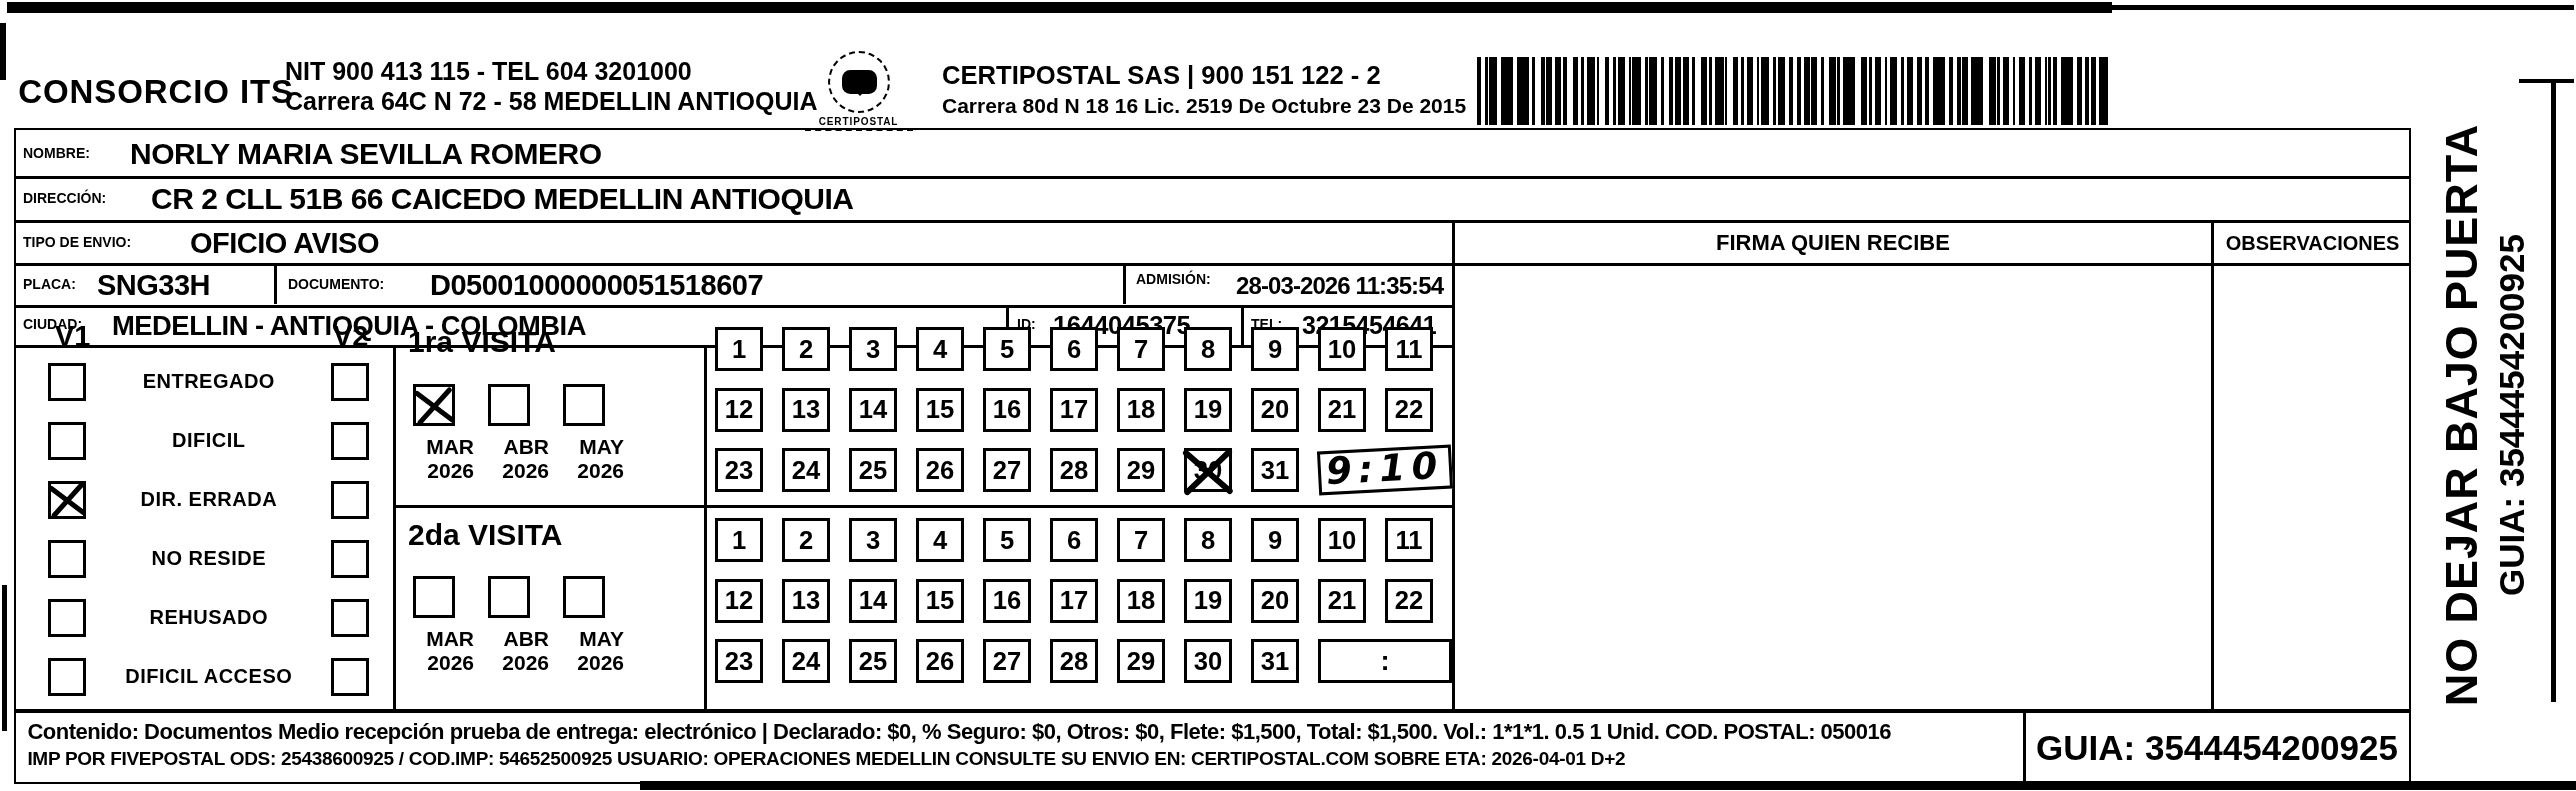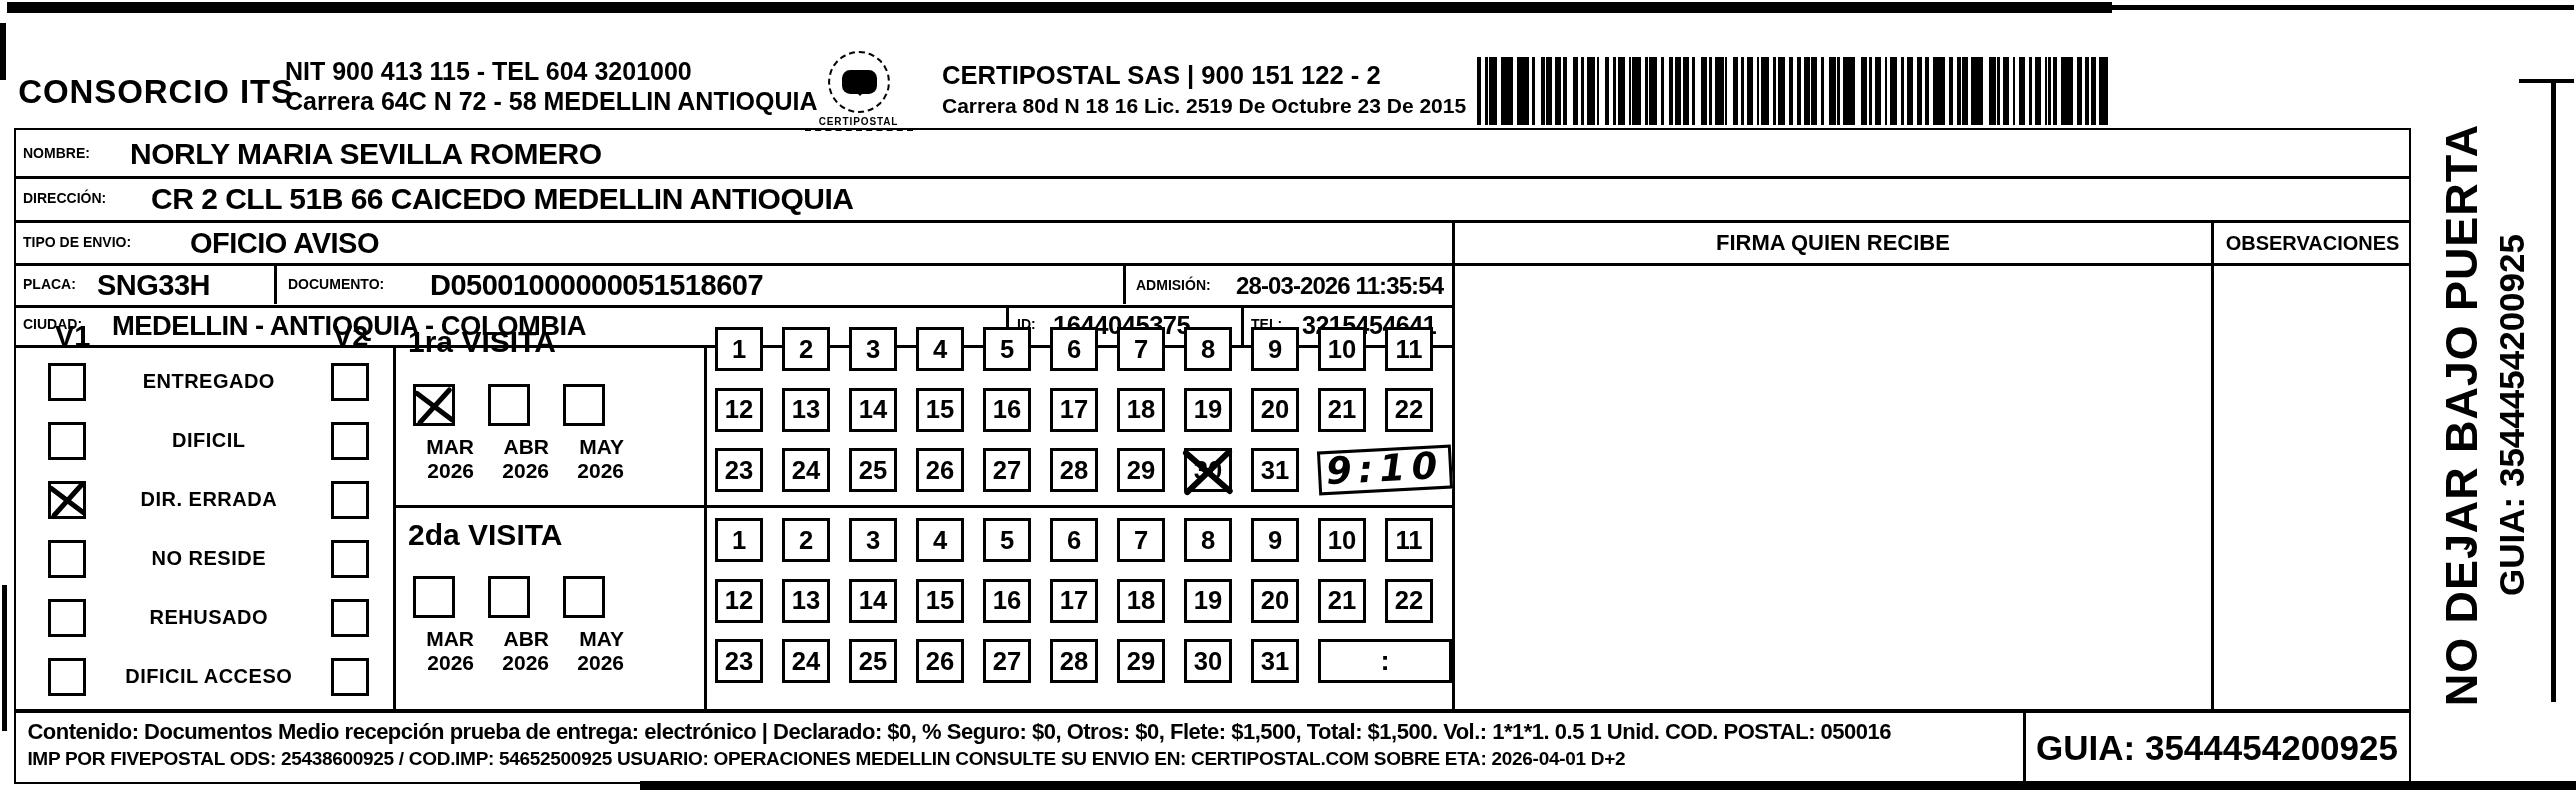--- a/index.html
+++ b/index.html
@@ -133,21 +133,21 @@
 
 <div class="hdr-cell" style="left:1455px;top:223px;width:756px;height:40px;font-size:22px">FIRMA QUIEN RECIBE</div>
 <div class="hdr-cell" style="left:2214px;top:223px;width:197px;height:40px;font-size:20px">OBSERVACIONES</div>
 <div class="abs" style="left:1455px;top:266px;width:756px;height:445px"></div>
 <div class="abs" style="left:2214px;top:266px;width:197px;height:445px"></div>
 
 <div class="abs lbl" style="left:23px;top:276px">PLACA:</div>
 <div class="abs val" style="left:97px;top:269px">SNG33H</div>
 <div class="abs lbl" style="left:288px;top:276px">DOCUMENTO:</div>
 <div class="abs val" style="left:430px;top:269px">D05001000000051518607</div>
-<div class="abs lbl" style="left:1136px;top:277px">ADMISIÓN:</div>
+<div class="abs lbl" style="left:1136px;top:271px">ADMISIÓN:</div>
 <div class="abs val" style="left:1236px;top:272px;font-size:24px;letter-spacing:-0.9px">28-03-2026 11:35:54</div>
 
 <div class="abs lbl" style="left:23px;top:316px">CIUDAD:</div>
 <div class="abs val" style="left:112px;top:310px;font-size:27.4px">MEDELLIN - ANTIOQUIA - COLOMBIA</div>
 <div class="abs lbl" style="left:1017px;top:316px">ID:</div>
 <div class="abs val" style="left:1053px;top:311px;font-size:25.6px">1644045375</div>
 <div class="abs lbl" style="left:1251px;top:316px">TEL:</div>
 <div class="abs val" style="left:1302px;top:311px;font-size:25px">3215454641</div>
 
 <div class="abs b" style="left:55px;top:320px;font-size:29px">V1</div>

